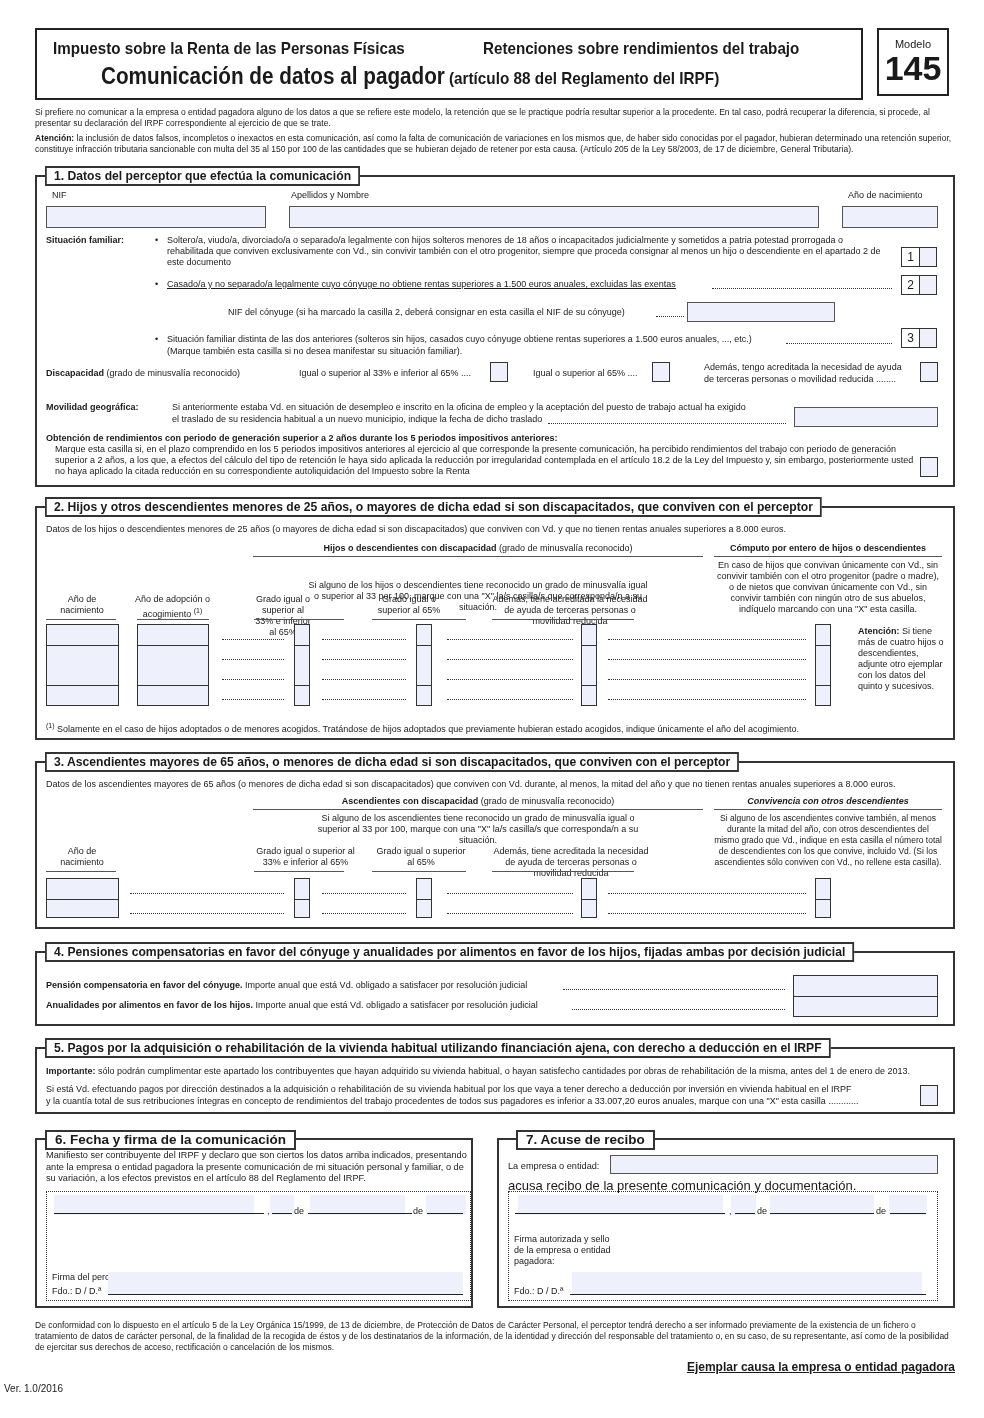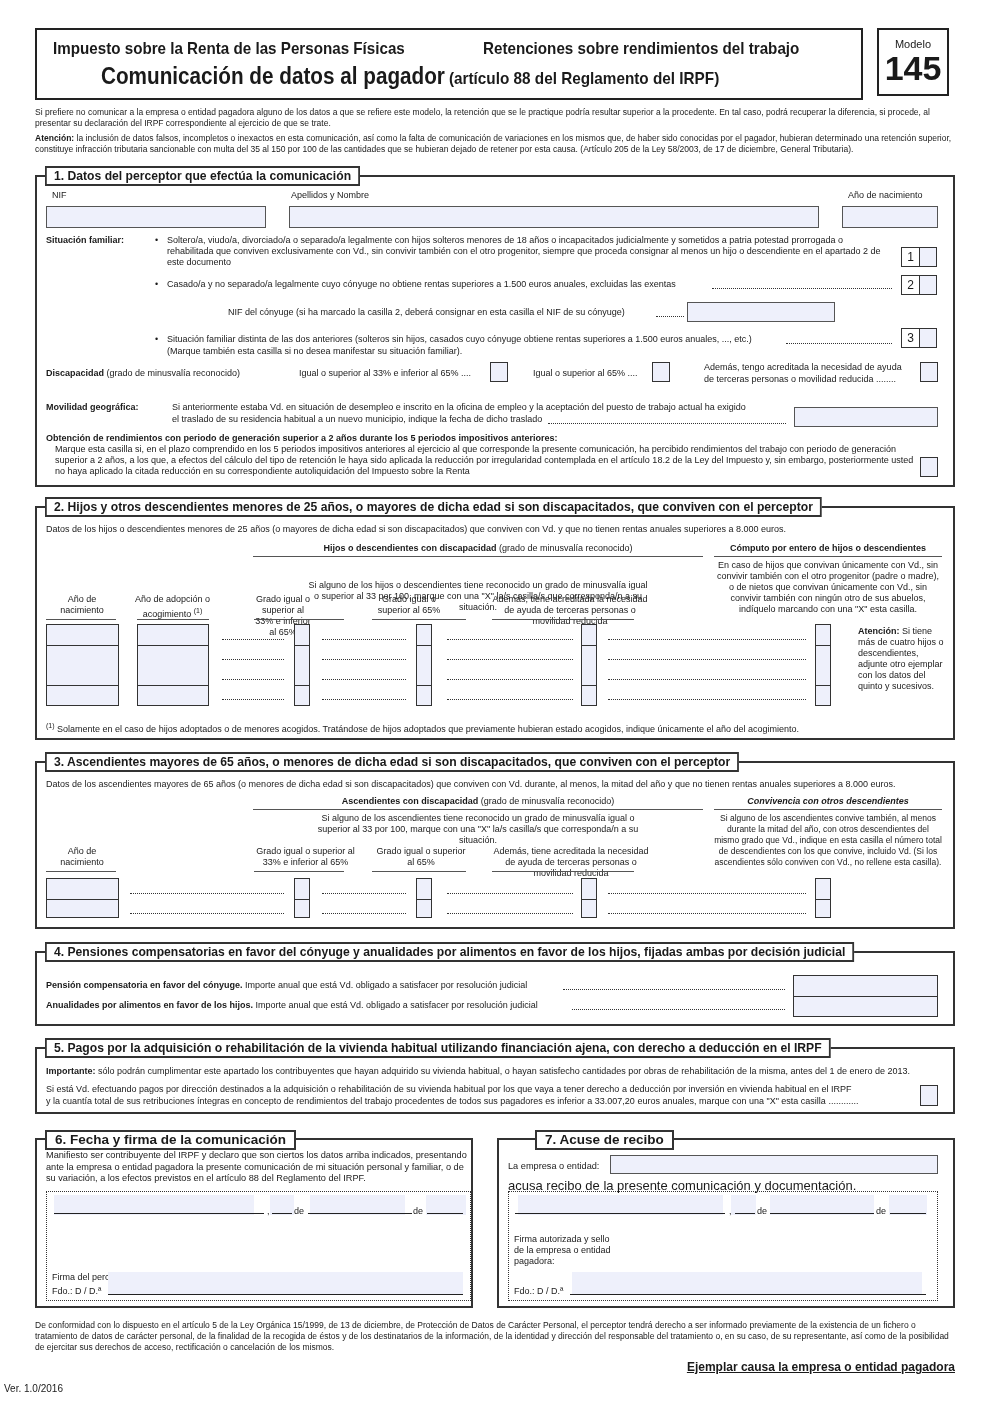--- a/index.html
+++ b/index.html
@@ -57,21 +57,21 @@
 
 <div class="abs sm b" style="left:46px;top:235px;">Situación familiar:</div>
 <div class="abs sm" style="left:155px;top:235px;">•</div>
 <div class="abs sm" style="left:167px;top:235px;width:722px;">Soltero/a, viudo/a, divorciado/a o separado/a legalmente con hijos solteros menores de 18 años o incapacitados judicialmente y sometidos a patria potestad prorrogada o rehabilitada que conviven exclusivamente con Vd., sin convivir también con el otro progenitor, siempre que proceda consignar al menos un hijo o descendiente en el apartado 2 de este documento</div>
 <div class="numbox" style="left:901px;top:247px;">
   <div class="n">1</div>
     <div class="f"></div>
 </div>
 
 <div class="abs sm" style="left:155px;top:279px;">•</div>
-<div class="abs sm" style="left:167px;top:279px;">Casado/a y no separado/a legalmente cuyo cónyuge no obtiene rentas superiores a 1.500 euros anuales, excluidas las exentas</div>
+<div class="abs sm" style="left:167px;top:279px;text-decoration:underline;">Casado/a y no separado/a legalmente cuyo cónyuge no obtiene rentas superiores a 1.500 euros anuales, excluidas las exentas</div>
 <div class="dots" style="left:712px;top:288px;width:180px;"></div>
 <div class="numbox" style="left:901px;top:275px;">
   <div class="n">2</div>
     <div class="f"></div>
 </div>
 
 <div class="abs sm" style="left:228px;top:307px;">NIF del cónyuge (si ha marcado la casilla 2, deberá consignar en esta casilla el NIF de su cónyuge)</div>
 <div class="dots" style="left:656px;top:316px;width:28px;"></div>
 <div class="abs field" style="left:687px;top:302px;width:148px;height:20px;"></div>
 
@@ -266,21 +266,21 @@
 <div class="uline" style="left:308px;top:1213px;width:104px;"></div>
 <div class="abs sm" style="left:413px;top:1206px;">de</div>
 <div class="sig-field" style="left:426px;top:1195px;width:40px;height:20px;"></div>
 <div class="uline" style="left:427px;top:1213px;width:36px;"></div>
 <div class="abs sm" style="left:52px;top:1272px;">Firma del perceptor:</div>
 <div class="abs sm" style="left:52px;top:1286px;">Fdo.: D / D.ª</div>
 <div class="sig-field" style="left:108px;top:1272px;width:355px;height:22px;"></div>
 <div class="uline" style="left:108px;top:1294px;width:355px;"></div>
 
 <div class="sect" style="left:497px;top:1138px;width:458px;height:170px;"></div>
-<div class="sect-title" style="left:535px;top:1130px;transform:none;">7. Acuse de recibo</div>
+<div class="sect-title" style="left:516px;top:1130px;transform:none;">7. Acuse de recibo</div>
 <div class="abs" style="left:508px;top:1161px;font-size:9.2px;">La empresa o entidad:</div>
 <div class="abs field" style="left:610px;top:1155px;width:328px;height:19px;"></div>
 <div class="abs" style="left:508px;top:1178px;font-size:13px;">acusa recibo de la presente comunicación y documentación.</div>
 <div class="dotted-frame" style="left:508px;top:1191px;width:430px;height:110px;"></div>
 <div class="sig-field" style="left:518px;top:1195px;width:205px;height:20px;"></div>
 <div class="uline" style="left:515px;top:1213px;width:210px;"></div>
 <div class="abs sm" style="left:729px;top:1206px;">,</div>
 <div class="sig-field" style="left:731px;top:1195px;width:25px;height:20px;"></div>
 <div class="uline" style="left:735px;top:1213px;width:20px;"></div>
 <div class="abs sm" style="left:757px;top:1206px;">de</div>

